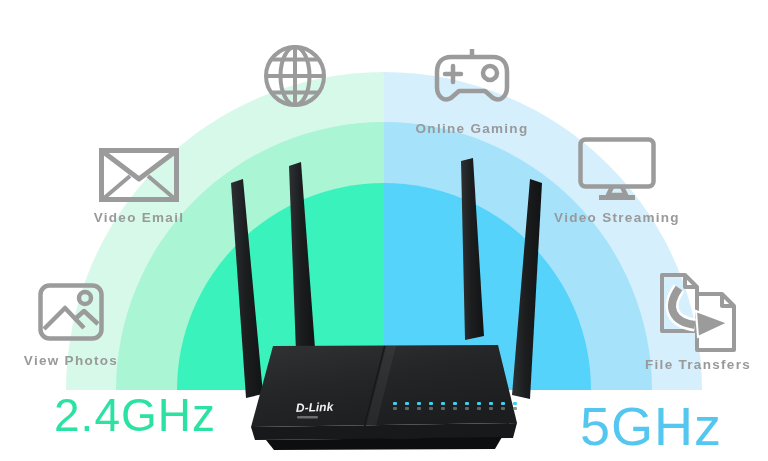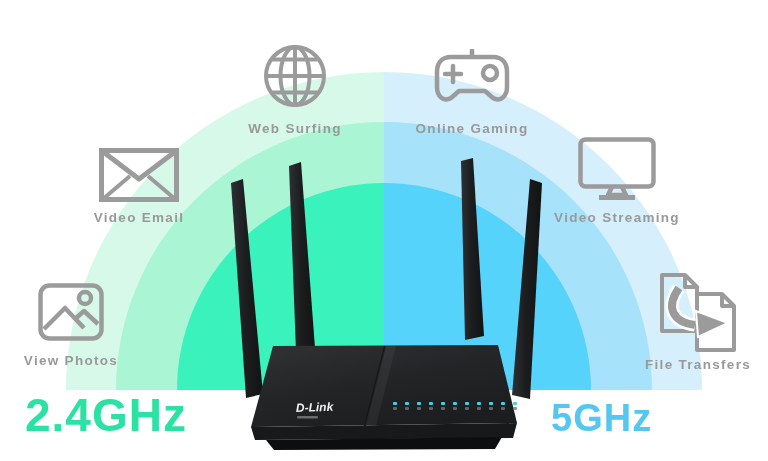--- a/index.html
+++ b/index.html
@@ -22,23 +22,23 @@
     font-size:13.5px;font-weight:700;color:var(--label-color);
     letter-spacing:1.3px;line-height:16px;
   }
   .f-check-email{left:39px;top:148px;}   .f-check-email .lbl{margin-top:8px;}
   .f-web-surfing{left:195px;top:44px;}   .f-web-surfing .lbl{margin-top:13px;}
   .f-view-photos{left:-29px;top:283px;}  .f-view-photos .lbl{margin-top:12px;}
   .f-online-gaming{left:372px;top:49px;} .f-online-gaming .lbl{margin-top:12px;}
   .f-video-streaming{left:517px;top:137px;} .f-video-streaming .lbl{margin-top:9px;}
   .f-file-transfers{left:598px;top:272px;}  .f-file-transfers .lbl{margin-top:5px;}
   
-  .band-label{position:absolute;font-weight:700;text-align:left;letter-spacing:1px;line-height:1;}
+  .band-label{position:absolute;font-weight:400;text-align:center;letter-spacing:1px;line-height:1;}
   .band-left{left:25px;top:392px;width:220px;font-size:46px;}
-  .band-right{left:551px;top:399px;width:200px;font-size:38px;}
+  .band-right{left:551px;top:399px;width:200px;font-size:54px;}
   
   .router-svg{position:absolute;left:218px;top:150px;}
   .led-row{position:absolute;left:393px;top:402px;width:132px;display:flex;gap:8px;}
   .led-unit{display:flex;flex-direction:column;align-items:center;gap:2px;}
   .led-dot{width:4px;height:3px;border-radius:1px;}
   .led-tick{width:4px;height:3px;background:#74787b;border-radius:1px;opacity:.8;}
 </style>
 </head>
 <body>
 
@@ -66,21 +66,20 @@
     <div class="icn">
       <svg width="64" height="64" viewBox="0 0 64 64" fill="none" stroke="currentColor" stroke-width="4">
         <circle cx="32" cy="32" r="29"></circle>
         <ellipse cx="32" cy="32" rx="14.5" ry="29"></ellipse>
         <line x1="32" y1="3" x2="32" y2="61"></line>
         <line x1="3" y1="32" x2="61" y2="32"></line>
         <line x1="8.5" y1="15.5" x2="55.5" y2="15.5"></line>
         <line x1="8.5" y1="48.5" x2="55.5" y2="48.5"></line>
       </svg>
     </div>
-    <div class="lbl">Web Surfing</div>
   </div>
 
   <div class="feature f-view-photos">
     <div class="icn">
       <svg width="66" height="58" viewBox="0 0 66 58" fill="none" stroke="currentColor" stroke-width="4.5">
         <rect x="2.5" y="2.5" width="61" height="53" rx="9"></rect>
         <path d="M6,46 L27,25 L46,45" stroke-linejoin="round"></path>
         <path d="M36,37 L46,28 L60,41" stroke-linejoin="round"></path>
         <circle cx="47" cy="15" r="6"></circle>
       </svg>

